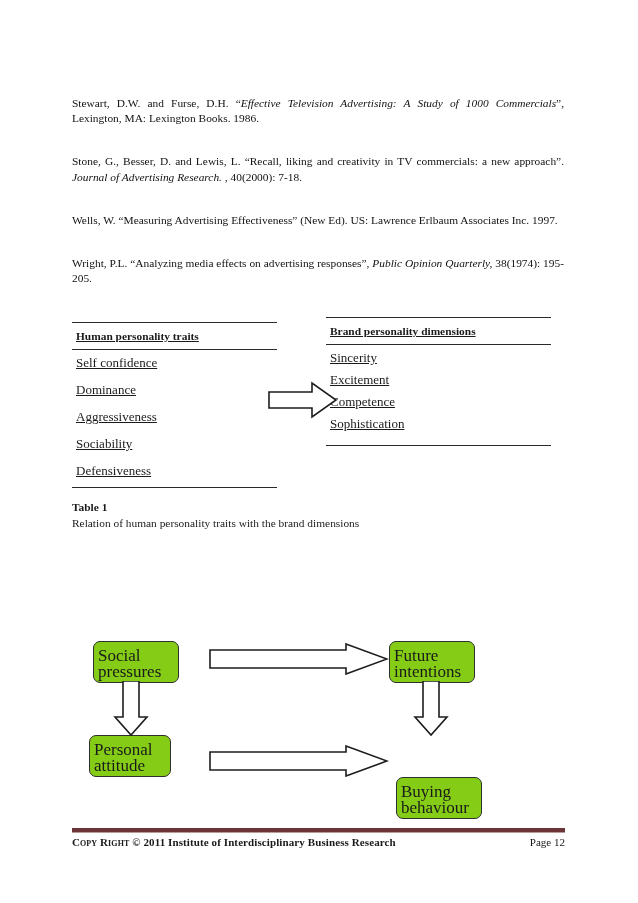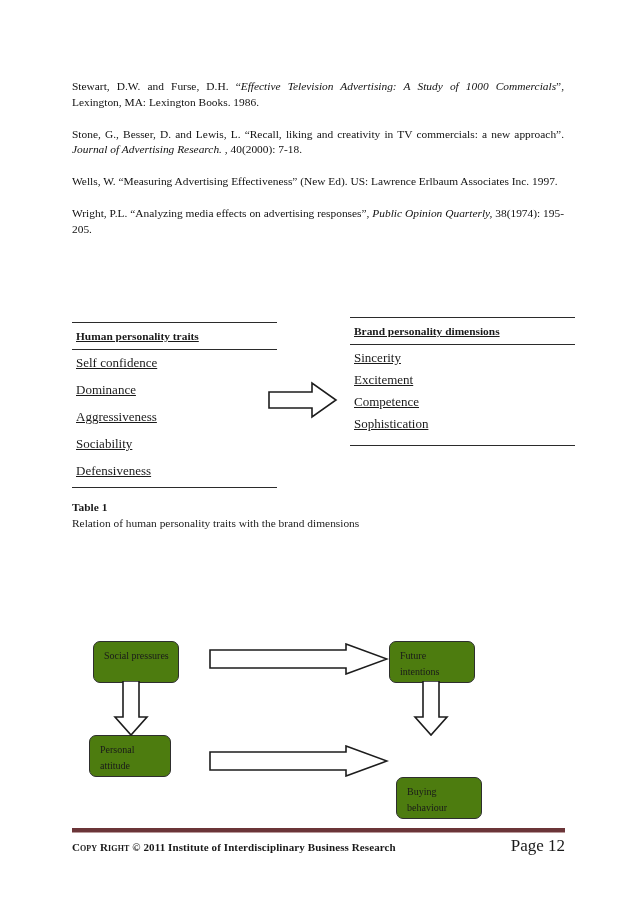--- a/index.html
+++ b/index.html
@@ -29,31 +29,32 @@
     left: 72px;
     top: 68px;
     width: 492px;
   }
   .ref {
     font-size: 11.4px;
     line-height: 15.2px;
     text-align: justify;
     margin-bottom: 17px;
     color: #111;
+    margin-top: 28px;
   }
   .ref:last-child { margin-bottom: 0; }
   .ref i { font-style: italic; }
 
   
   .tbl {
     position: absolute;
     text-decoration: underline;
   }
   .tbl-left  { left: 72px;  top: 322px; width: 205px; }
-  .tbl-right { left: 350px; top: 317px; width: 225px; }
+  .tbl-right { left: 326px; top: 317px; width: 225px; }
 
   .rule-top    { border-top: 1.6px solid #2b2b2b; }
   .rule-mid    { border-top: 1.3px solid #2b2b2b; }
   .rule-bottom { border-top: 1.3px solid #2b2b2b; }
 
   .tbl-head {
     font-size: 11.4px;
     font-weight: bold;
     padding: 6px 0 6px 4px;
     line-height: 14px;
@@ -111,24 +112,24 @@
   }
 
   
   .flow { position: absolute; left: 0; top: 0; width: 638px; height: 903px; }
 
   .fbox {
     position: absolute;
     box-sizing: border-box;
     border: 1.3px solid #2e2e2e;
     border-radius: 7px;
-    background: #4d7c0f;
-    font-size: 10px;
+    background: #84cc16;
+    font-size: 17px;
     line-height: 15.5px;
-    padding: 6px 0 0 10px;
+    padding: 6px 0 0 4px;
   }
   .fbox-social  { left: 93px;  top: 641px; width: 86px;  height: 42px; }
   .fbox-future  { left: 389px; top: 641px; width: 86px;  height: 42px; }
   .fbox-personal{ left: 89px;  top: 735px; width: 82px;  height: 42px; font-family: Liberation Serif, serif; }
   .fbox-buying  { left: 389px; top: 777px; width: 86px;  height: 42px; margin-left: 7px; }
   .fbox span { display: block; }
 
   
   .footer-rule {
     position: absolute;
@@ -150,21 +151,21 @@
   }
   .footer-left {
     font-size: 11px;
     font-weight: bold;
     letter-spacing: 0.1px;
   }
   .footer-left .sc {
     font-variant: small-caps;
   }
   .footer-right {
-    font-size: 17px;
+    font-size: 11px;
     font-weight: normal;
     text-align: right;
   }
 </style>
 </head>
 <body>
 
 <div class="page">
 
   <div class="refs">

